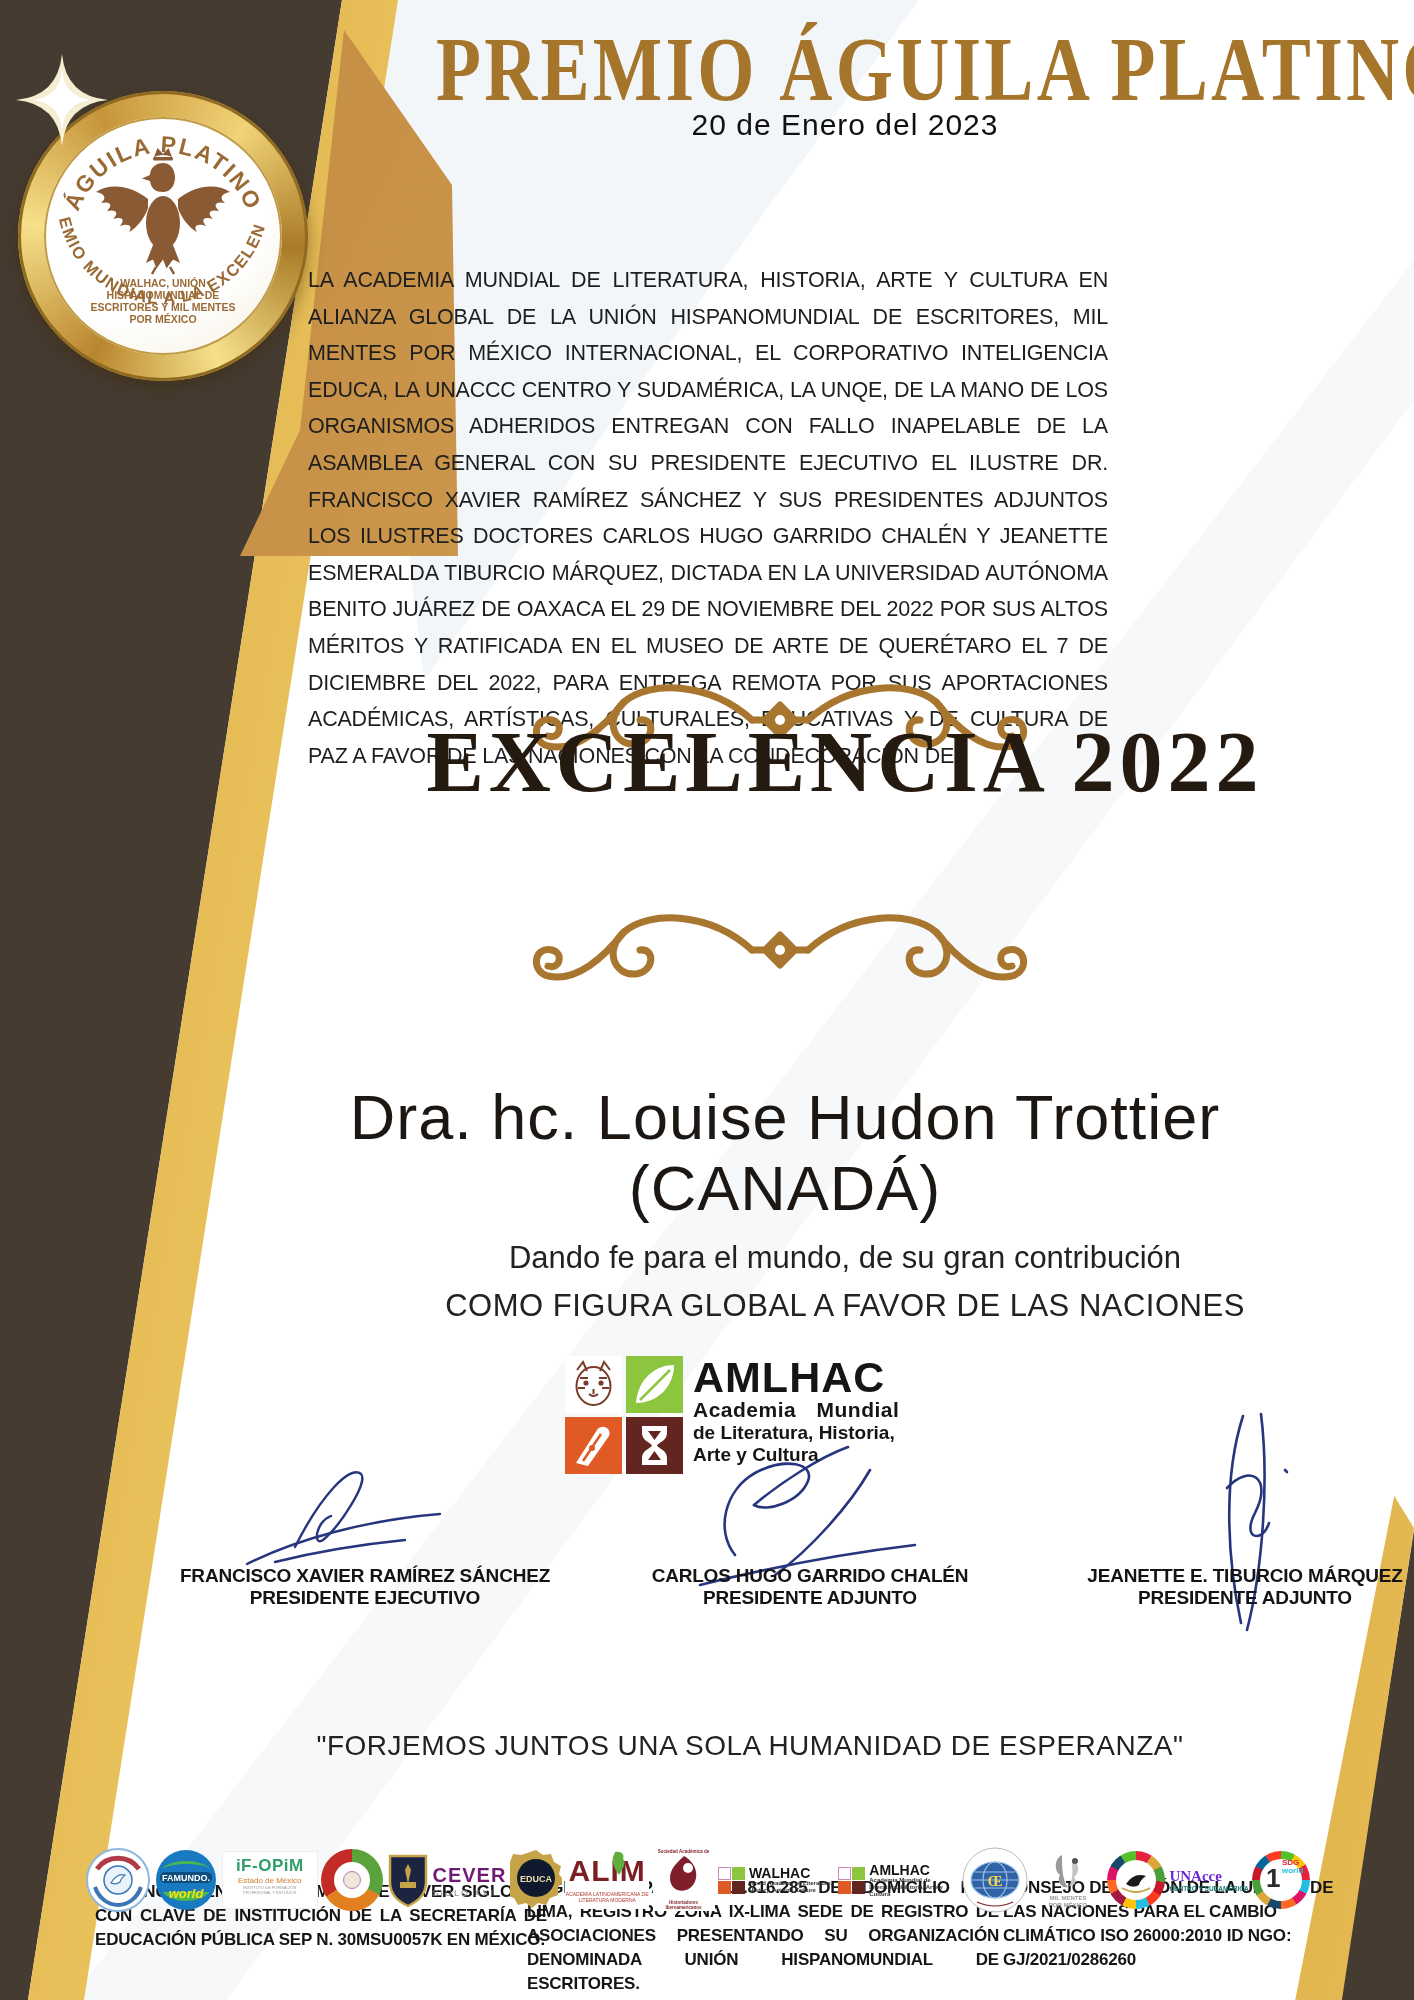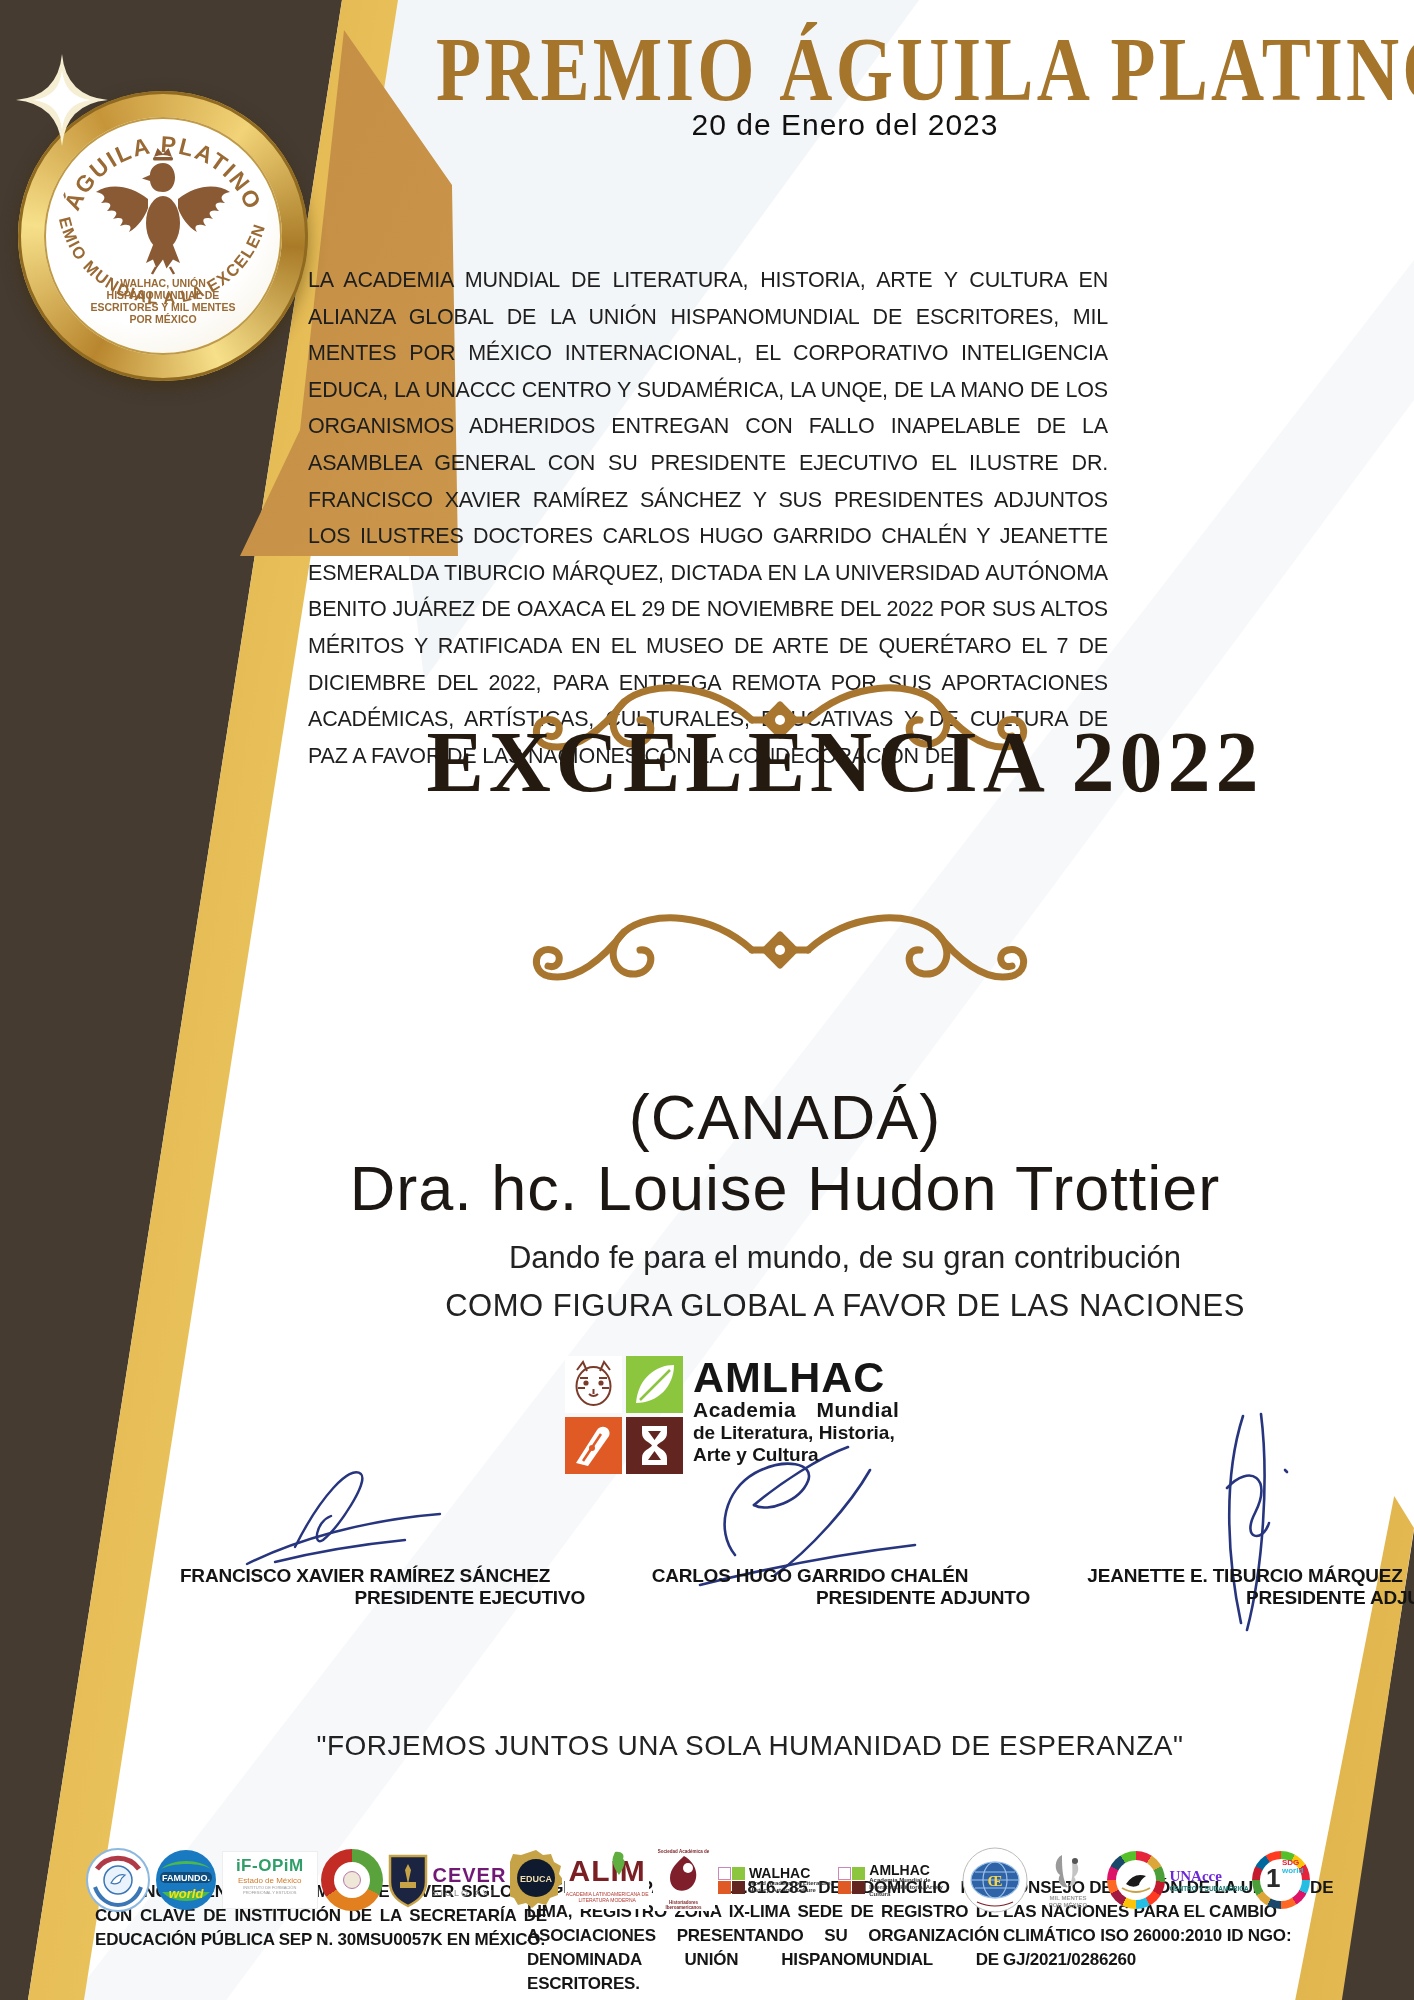--- a/index.html
+++ b/index.html
@@ -56,21 +56,21 @@
   .amlhac{left:565px;top:1356px;display:flex;align-items:flex-start;z-index:2;}
   .amlhac-grid{display:grid;grid-template-columns:57px 57px;grid-template-rows:57px 57px;gap:4px;}
   .amlhac-cell{width:57px;height:57px;}
   .amlhac-text{margin-left:10px;color:#151515;}
   .amlhac-acronym{font-size:43px;font-weight:700;letter-spacing:1px;line-height:42px;}
   .amlhac-l1{font-size:21px;font-weight:700;letter-spacing:.5px;word-spacing:14px;}
   .amlhac-l2,.amlhac-l3{font-size:19px;font-weight:700;}
   
   .sig-block{position:absolute;text-align:center;color:#141414;}
   .sig-name{font-size:19px;font-weight:700;letter-spacing:-.2px;}
-  .sig-title{font-size:19px;font-weight:700;letter-spacing:-.2px;text-align:right;}
+  .sig-title{font-size:19px;font-weight:700;letter-spacing:-.2px;}
   .sig-svg{position:absolute;}
   .quote{left:260px;top:1730px;width:980px;text-align:center;font-size:28px;color:#222;letter-spacing:.5px;}
   
   .logos-row{left:85px;top:1838px;width:1225px;height:84px;display:flex;align-items:center;
      justify-content:space-between;z-index:2;}
   .plogo{display:flex;align-items:center;flex:0 0 auto;}
   .circ{border-radius:50%;}
   
   .fcol{position:absolute;font-weight:700;font-size:17px;line-height:24px;color:#151515;letter-spacing:-.2px;}
   .fcol1{left:95px;top:1880px;width:452px;text-align:justify;}
@@ -156,22 +156,22 @@
       <path d="M124 34 C100 64 74 84 48 78 C30 73 34 48 52 52 C64 55 60 72 48 68"></path>
       <path d="M308 52 C350 14 410 12 436 34 C456 52 446 78 424 76 C406 74 404 50 420 52"></path>
       <path d="M436 34 C460 64 486 84 512 78 C530 73 526 48 508 52 C496 55 500 72 512 68"></path>
       <path d="M252 52 L308 52"></path>
     </g>
     <rect x="266" y="38" width="28" height="28" rx="3" transform="rotate(45 280 52)" fill="#a8762f"></rect>
     <circle cx="280" cy="52" r="5" fill="#fff"></circle>
   </svg>
 
   <div class="abs recipient">
+    <div>Dra. hc. Louise Hudon Trottier</div>
     <div>(CANADÁ)</div>
-    <div>Dra. hc. Louise Hudon Trottier</div>
   </div>
   <div class="abs contrib1">Dando fe para el mundo, de su gran contribución</div>
   <div class="abs contrib2">COMO FIGURA GLOBAL A FAVOR DE LAS NACIONES</div>
 
   <div class="abs amlhac">
     <div class="amlhac-grid">
       <svg class="amlhac-cell" viewBox="0 0 57 57">
         <rect width="57" height="57" fill="#ffffff"></rect>
         <g stroke="#7a3b2a" stroke-width="2" fill="none">
           <path d="M12 14 l6 -8 4 9 M45 14 l-6 -8 -4 9"></path>

